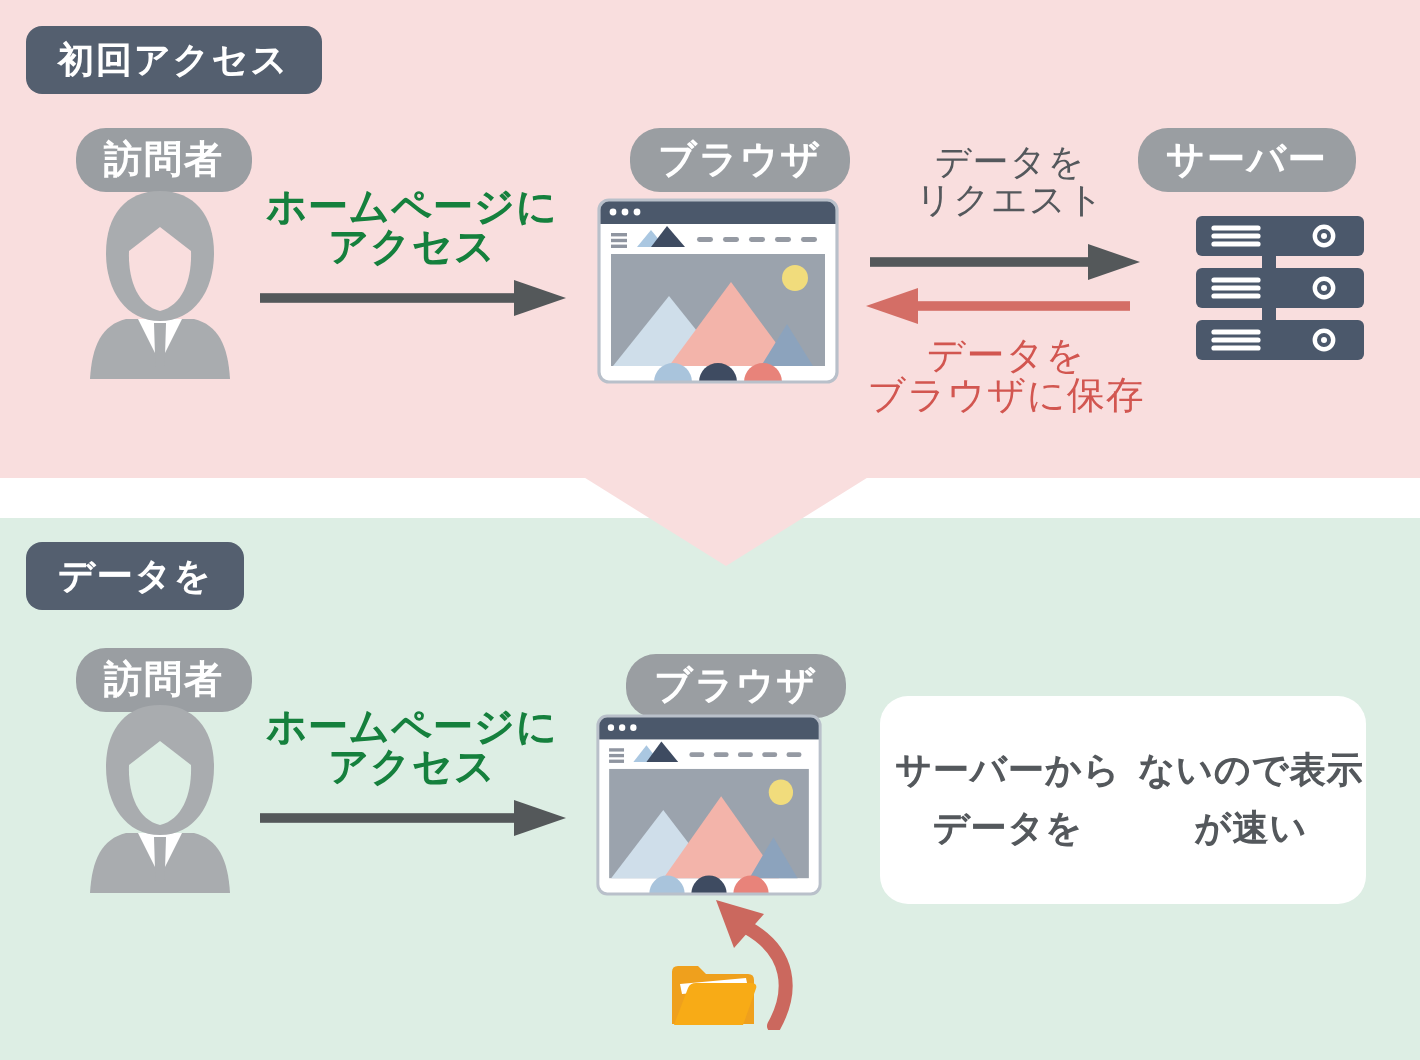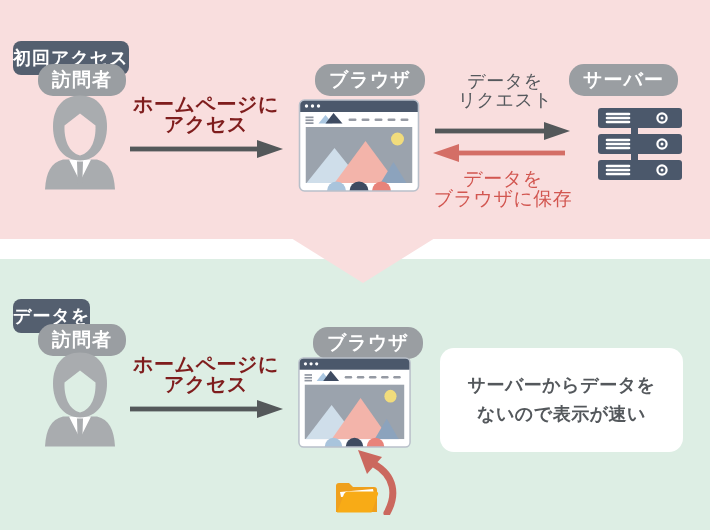--- a/index.html
+++ b/index.html
@@ -9,43 +9,43 @@
   }
   .sec{position:absolute;left:0;width:710px;}
   .sec.pink{top:0;height:239px;background:#f9dede;}
   .sec.green{top:259px;height:271px;background:#ddeee4;}
   .chevron{
     position:absolute;top:238px;left:291px;width:144px;height:45px;background:#f9dede;
     -webkit-clip-path:polygon(0 0,100% 0,50% 100%);clip-path:polygon(0 0,100% 0,50% 100%);
   }
   .heading{
     position:absolute;background:#545f6f;color:#ffffff;font-weight:bold;font-size:18px;
-    padding:5px 0;border-radius:8px;letter-spacing:1px;white-space:nowrap;margin-top:28px;
+    padding:5px 16px;border-radius:8px;letter-spacing:1px;white-space:nowrap;
   }
   .pill{
     position:absolute;background:#9a9ea2;color:#ffffff;font-weight:bold;font-size:19px;
     padding:3px 14px;border-radius:15px;letter-spacing:1px;white-space:nowrap;
   }
   .flow-text{
     position:absolute;text-align:center;font-weight:bold;font-size:20px;line-height:20px;
-    color:#7f1d1d;letter-spacing:0.5px;
+    color:#15803d;letter-spacing:0.5px;
   }
   .flow-text span{display:block;}
   .small-text{
     position:absolute;text-align:center;font-weight:normal;font-size:18px;line-height:19px;
     color:#54585c;letter-spacing:0.5px;
   }
   .small-text span{display:block;}
   .red-text{color:#d25650;font-size:19px;line-height:20px;}
   .abs{position:absolute;}
   .arrow-dark{color:#54585a;}
   .arrow-red{color:#d46e66;}
   .note{
     position:absolute;left:440px;top:348px;width:243px;height:104px;background:#ffffff;
-    border-radius:14px;display:flex;flex-direction:column;align-items:center;justify-content:center;
+    border-radius:14px;display:flex;flex-direction:row;align-items:center;justify-content:center;
     font-weight:bold;font-size:18px;line-height:29px;color:#54585c;text-align:center;letter-spacing:0.5px;
   }
   svg{display:block;}
 </style>
 </head>
 <body>
 
 <div class="canvas">
 
   <div class="sec pink"></div>

